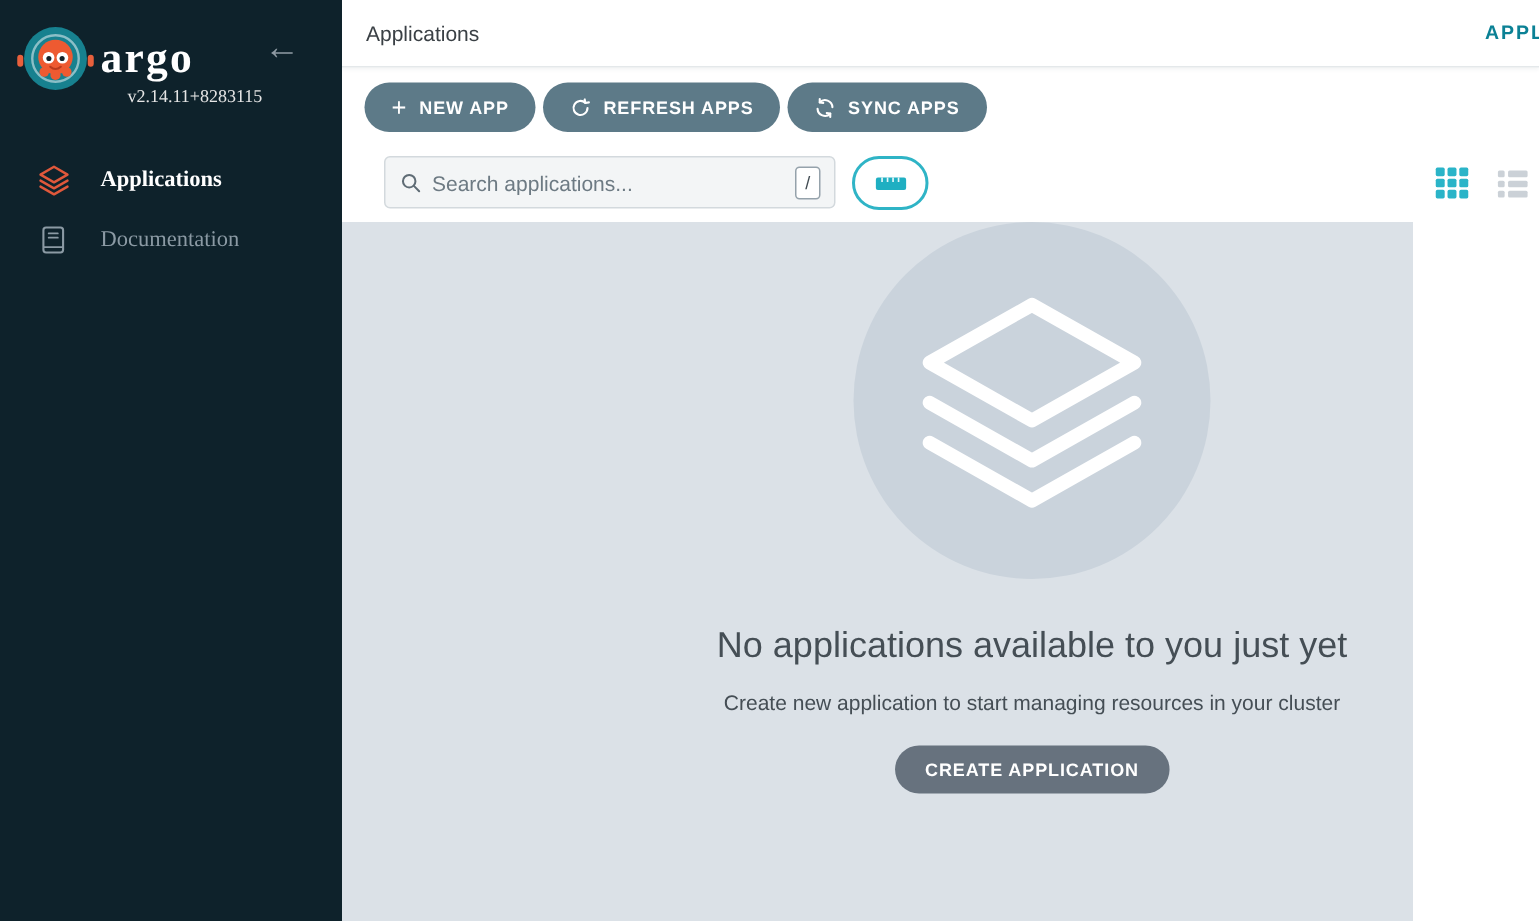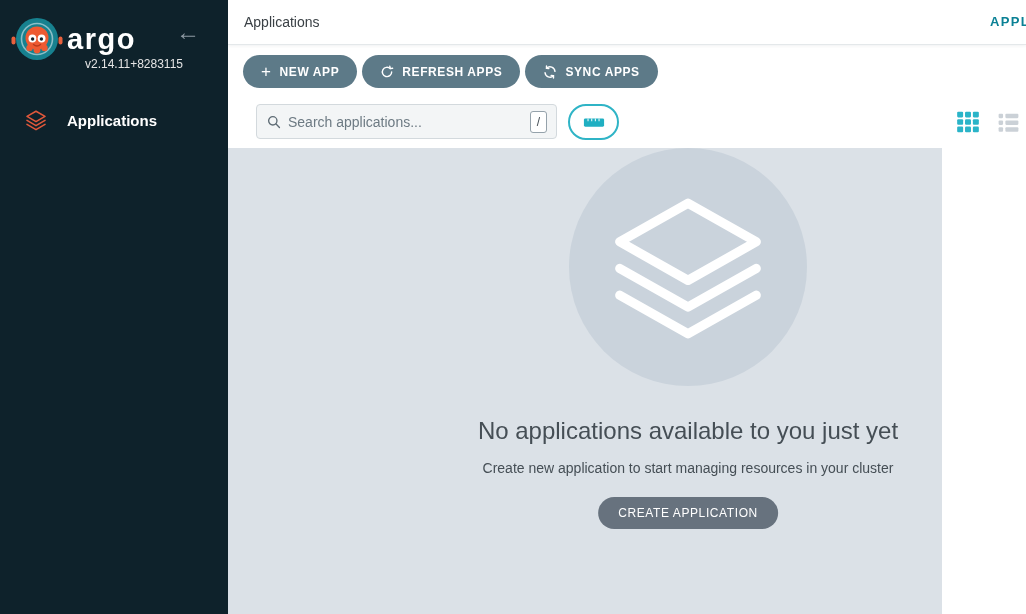--- a/index.html
+++ b/index.html
@@ -1,21 +1,21 @@
 <!DOCTYPE html>
 <html><head>
 <meta charset="utf-8">
 <style>
   html,body{margin:0;padding:0;background:#fff;}
   .app{
     position:relative;width:1026px;height:614px;overflow:hidden;
     font-family:"Liberation Sans",sans-serif;background:#fff;
   }
   
-  .sidebar{position:absolute;left:0;top:0;width:228px;height:614px;background:#0e222b;}
+  .sidebar{position:absolute;left:0;top:0;width:228px;height:614px;background:#0e222b;font-family:Liberation Serif, serif;}
   .logo-octopus{position:absolute;left:11px;top:15px;width:52px;height:52px;}
   .brand{position:absolute;left:67px;top:23px;font-size:29px;font-weight:bold;color:#fff;letter-spacing:1.5px;}
   .version{position:absolute;left:85px;top:57px;font-size:12px;color:#e5e5e5;}
   .collapse{position:absolute;left:176px;top:20px;font-size:24px;color:#8e9aa3;cursor:pointer;line-height:1;}
   .nav{position:absolute;left:0;top:100px;width:228px;}
   .nav-item{display:flex;align-items:center;height:40px;padding-left:23px;cursor:pointer;
     font-size:15px;color:#8b9aa4;}
   .nav-item .nicon{width:25px;height:25px;display:flex;align-items:center;justify-content:center;flex:none;}
   .nav-item .nlabel{margin-left:19px;}
   .nav-item.active{color:#ffffff;font-weight:bold;}
@@ -47,21 +47,21 @@
   .view-list{left:768px;top:110px;}
   
   .content{position:absolute;left:0;top:148px;width:714px;height:466px;background:#dbe1e7;}
   .big-circle{position:absolute;left:341px;top:0;width:238px;height:238px;border-radius:50%;
     background:#cad3dc;display:flex;align-items:center;justify-content:center;}
   .empty-title{position:absolute;left:460px;top:269px;transform:translateX(-50%);
     font-size:24px;color:#454e55;white-space:nowrap;}
   .empty-sub{position:absolute;left:460px;top:312px;transform:translateX(-50%);
     font-size:14px;color:#454e55;white-space:nowrap;}
   .cta{position:absolute;left:460px;top:349px;transform:translateX(-50%);height:32px;padding:0 20px;
-    border-radius:16px;background:#67727e;color:#fff;font-size:12px;font-weight:normal;
+    border-radius:16px;background:#67727e;color:#fff;font-size:12px;font-weight:bold;
     letter-spacing:.6px;border:none;cursor:pointer;font-family:inherit;white-space:nowrap;}
 </style>
 </head>
 <body>
 
 <div class="app">
 
   <div class="sidebar">
 
     <svg class="logo-octopus" viewBox="0 0 52 52">
@@ -92,20 +92,30 @@
             <path d="M12 3.2 L21 8.4 L12 13.6 L3 8.4 Z"></path>
             <path d="M3 12.4 L12 17.6 L21 12.4"></path>
             <path d="M3 16.4 L12 21.6 L21 16.4"></path>
           </svg>
         </span>
         <span class="nlabel">Applications</span>
       </div>
 
 
 
+      <div class="nav-item">
+        <span class="nicon">
+          <svg viewBox="0 0 24 24" width="21" height="22" fill="none" stroke="#8b9aa4">
+            <rect x="4.5" y="2.5" width="15" height="19" rx="2" stroke-width="1.6"></rect>
+            <path d="M4.5 17.5 h15" stroke-width="1.3"></path>
+            <path d="M8.5 7 h7 M8.5 10.2 h7" stroke-width="1.3" stroke-linecap="round"></path>
+          </svg>
+        </span>
+        <span class="nlabel">Documentation</span>
+      </div>
 
     </div>
   </div>
 
   <div class="main">
 
     <div class="topbar">
       <div class="breadcrumb">Applications</div>
       <div class="top-link">APPLICATIONS</div>
     </div>

